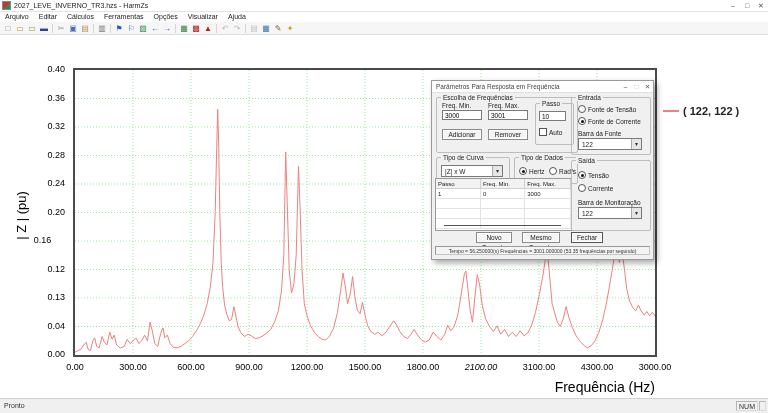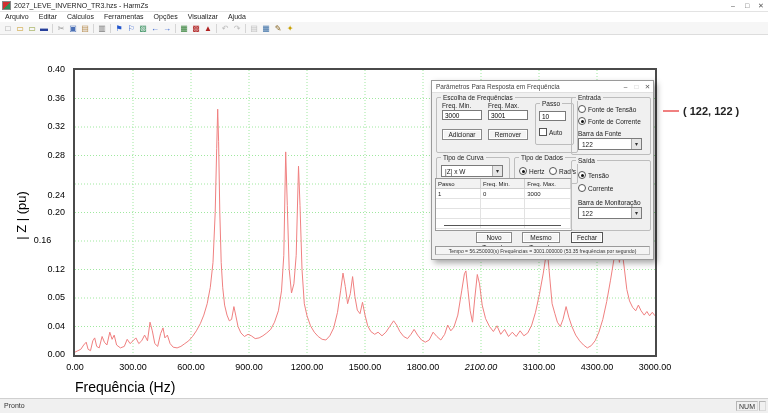--- a/index.html
+++ b/index.html
@@ -15,21 +15,21 @@
   .tbi{width:12px;height:11px;font-size:8px;line-height:11px;text-align:center;display:inline-block;}
   .tbi.dis{color:#bdbdbd !important;}
   .tsep{width:1px;height:9px;background:#d5d5d5;margin:0 2px;display:inline-block;}
   
   #chart-title{position:absolute;left:0;top:36px;width:768px;text-align:center;font-size:18px;color:#000;}
   #plot{position:absolute;left:73px;top:68px;width:580px;height:285px;border:2px solid #4a4a4a;background:#fff;}
   #plot svg{display:block;}
   .ytick{position:absolute;left:20px;width:45px;text-align:right;font-size:9px;color:#000;}
   .xtick{position:absolute;width:50px;text-align:center;font-size:9px;color:#000;top:362px;}
   #ylabel{position:absolute;left:-39px;top:208px;width:120px;text-align:center;font-size:13px;color:#000;transform:rotate(-90deg);}
-  #xlabel{position:absolute;left:75px;top:379px;width:580px;text-align:left;font-size:14px;color:#000;}
+  #xlabel{position:absolute;left:75px;top:379px;width:580px;text-align:right;font-size:14px;color:#000;}
   #legend{position:absolute;left:663px;top:105px;display:flex;align-items:center;gap:4px;}
   #legend .sw{width:16px;height:0;border-top:2px solid #f08080;}
   #legend .lt{font-size:11px;font-weight:600;color:#222;white-space:nowrap;}
   
   #dialog{position:absolute;left:431px;top:80px;width:221px;height:178px;background:#f0f0f0;border:1px solid #9a9a9a;box-shadow:3px 3px 6px rgba(0,0,0,.35);z-index:5;font-size:6.5px;color:#222;}
   .dtitle{position:absolute;left:0;top:0;right:0;height:11px;background:#fff;border-bottom:1px solid #e0e0e0;display:flex;align-items:center;font-size:6.5px;color:#444;padding-left:4px;}
   .dbtns{margin-left:auto;display:flex;}
   .dbtn{width:11px;text-align:center;font-size:6.5px;color:#555;line-height:11px;}
   .dbtn.dis{color:#c0c0c0;}
   .grp{position:absolute;border:1px solid #bdbdbd;border-radius:2px;}
@@ -267,25 +267,25 @@
   </div>
 
   <div id="statusbar">
     <span class="sleft">Pronto</span>
     <span class="scell" style="left:736px;width:22px;">NUM</span>
     <span class="scell" style="left:759px;width:7px;"></span>
   </div>
 
 <div class="ytick" style="top: 349px;">0.00</div>
     <div class="ytick" style="top: 320.5px;">0.04</div>
-    <div class="ytick" style="top: 292px;">0.05</div>
+    <div class="ytick" style="top: 292px;">0.13</div>
     <div class="ytick" style="top: 263.5px;">0.12</div>
     <div class="ytick" style="top: 235px; text-align: center;">0.16</div>
     <div class="ytick" style="top: 206.5px;">0.20</div>
-    <div class="ytick" style="top: 190px;">0.24</div>
+    <div class="ytick" style="top: 178px;">0.24</div>
     <div class="ytick" style="top: 149.5px;">0.28</div>
     <div class="ytick" style="top: 121px;">0.32</div>
     <div class="ytick" style="top: 92.5px;">0.36</div>
     <div class="ytick" style="top: 64px;">0.40</div>
     <div class="xtick" style="left: 50px;">0.00</div>
     <div class="xtick" style="left: 108px;">300.00</div>
     <div class="xtick" style="left: 166px;">600.00</div>
     <div class="xtick" style="left: 224px;">900.00</div>
     <div class="xtick" style="left: 282px;">1200.00</div>
     <div class="xtick" style="left: 340px;">1500.00</div>

